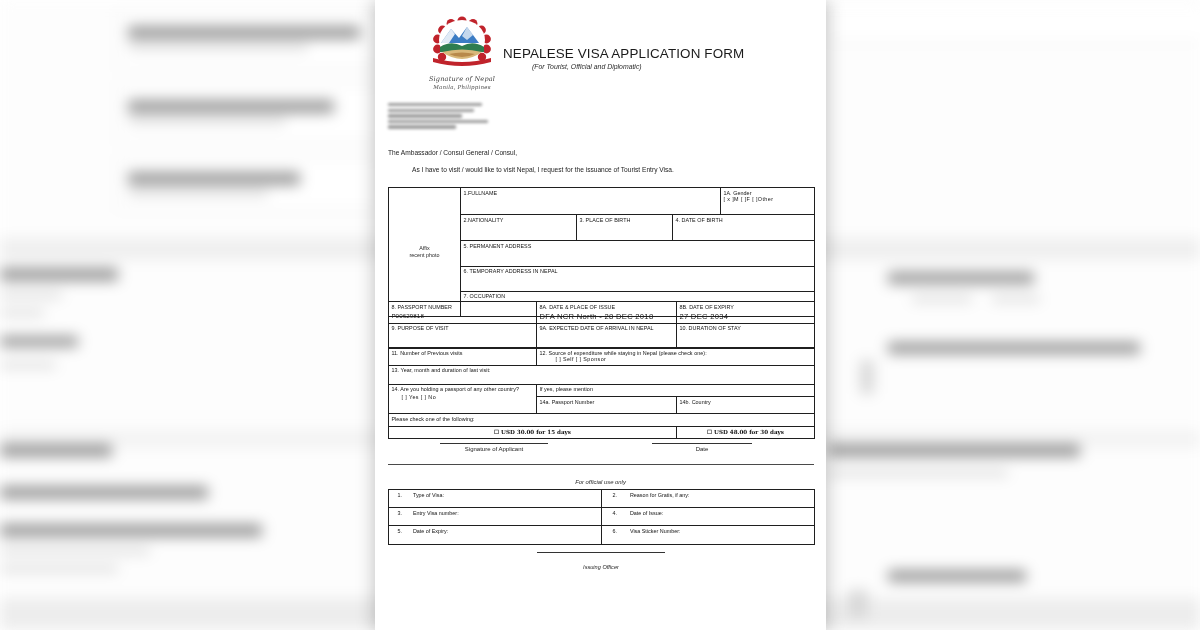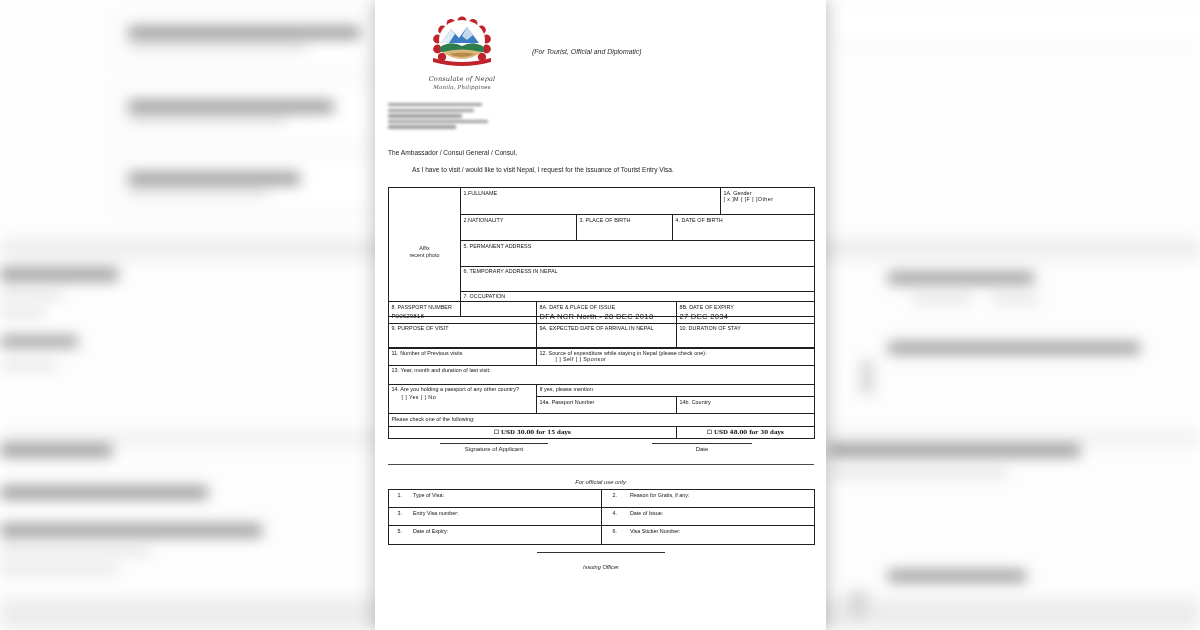--- a/index.html
+++ b/index.html
@@ -199,25 +199,26 @@
         <path d="M12 27 L22 13 L26 18 L20 27 Z" fill="#ffffff" opacity="0.85"></path>
         <path d="M33 20 L38 11 L44 19 L38 24 Z" fill="#ffffff" opacity="0.7"></path>
 
         <path d="M11 31 Q22 24 33 30 Q44 24 55 31 L55 36 L11 36 Z" fill="#2e7d4f"></path>
 
         <path d="M13 36 Q33 31 53 36 Q43 43 33 43 Q23 43 13 36 Z" fill="#d9b87a"></path>
         <path d="M20 38 Q33 35 46 38 Q40 41 33 41 Q26 41 20 38 Z" fill="#b8894a"></path>
 
         <path d="M4 42 Q33 50 62 42 L62 46 Q33 54 4 46 Z" fill="#c0232b"></path>
       </svg>
-      <div class="cap1">Consulate of Nepal</div>
+      <div class="cap1">Signature of Nepal</div>
       <div class="cap2">Manila, Philippines</div>
     </div>
 
     <div class="title-wrap">
+      <div class="form-title">NEPALESE VISA APPLICATION FORM</div>
       <div class="form-sub">(For Tourist, Official and Diplomatic)</div>
     </div>
   </div>
 
   <div class="addr-block">
     <div>Honorary Consulate of Nepal</div>
     <div>The Pearl Manila Hotel Bldg.</div>
     <div>MF 1100 General Luna St.</div>
     <div>Ermita, Manila 1000, Philippines</div>
     <div>Tel. No. (+632) 523-4888</div>

